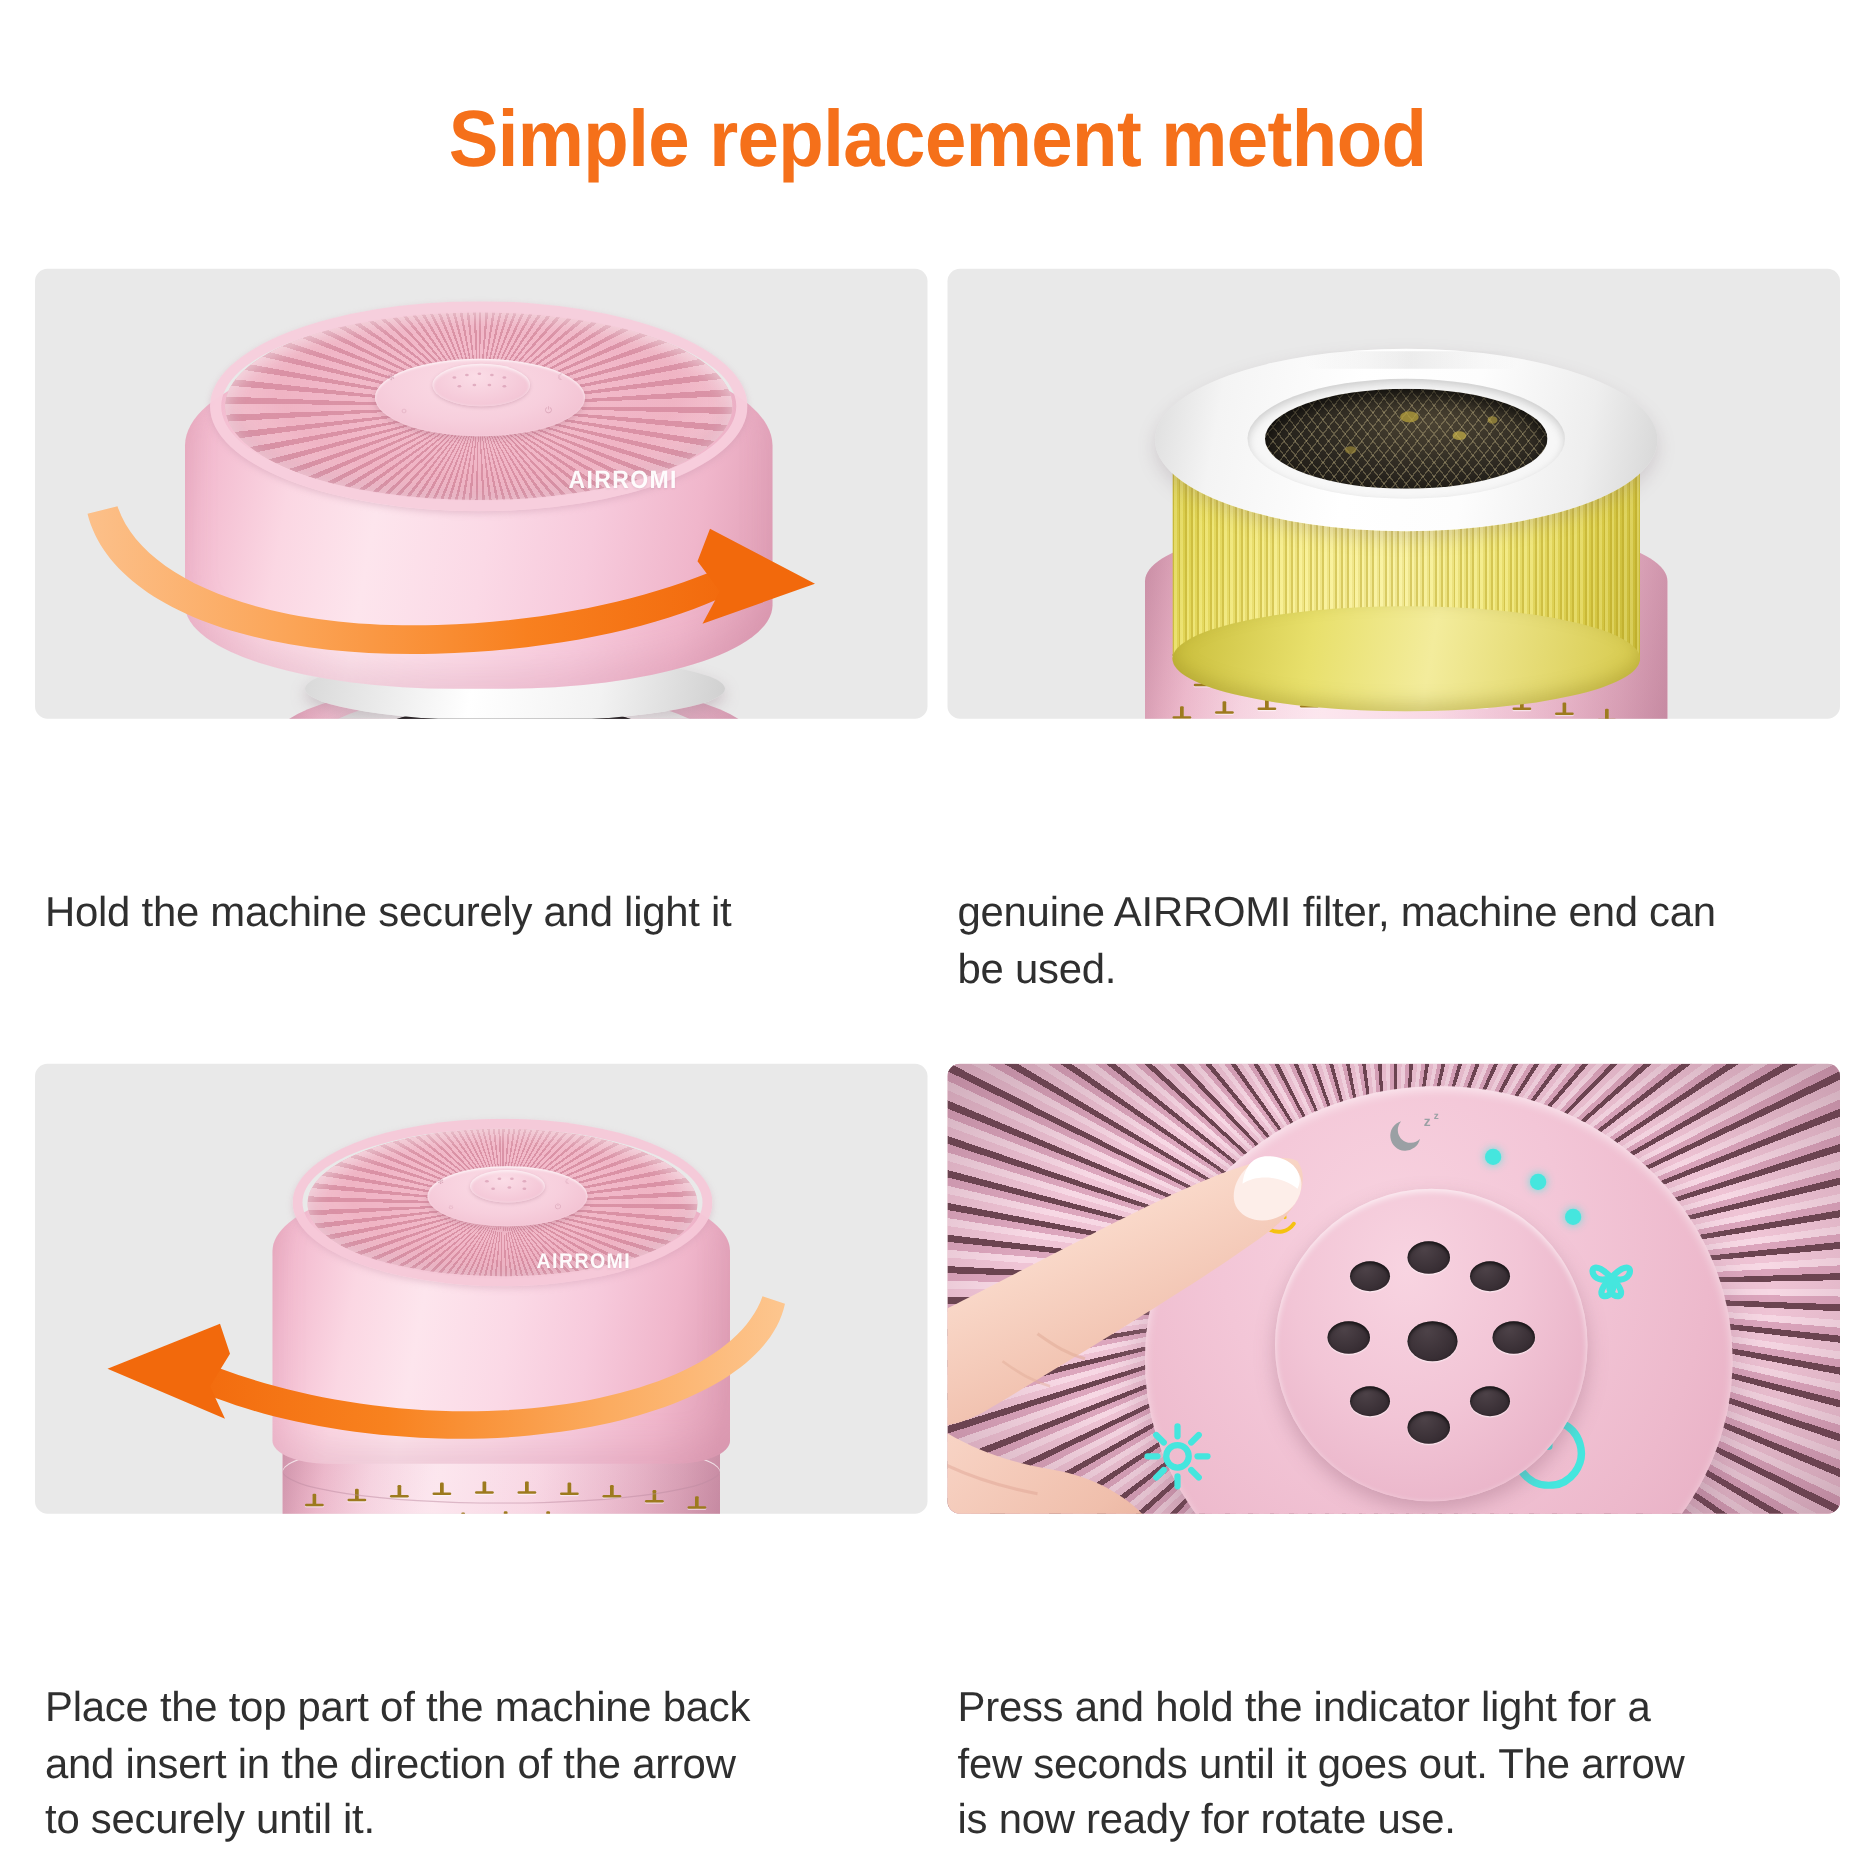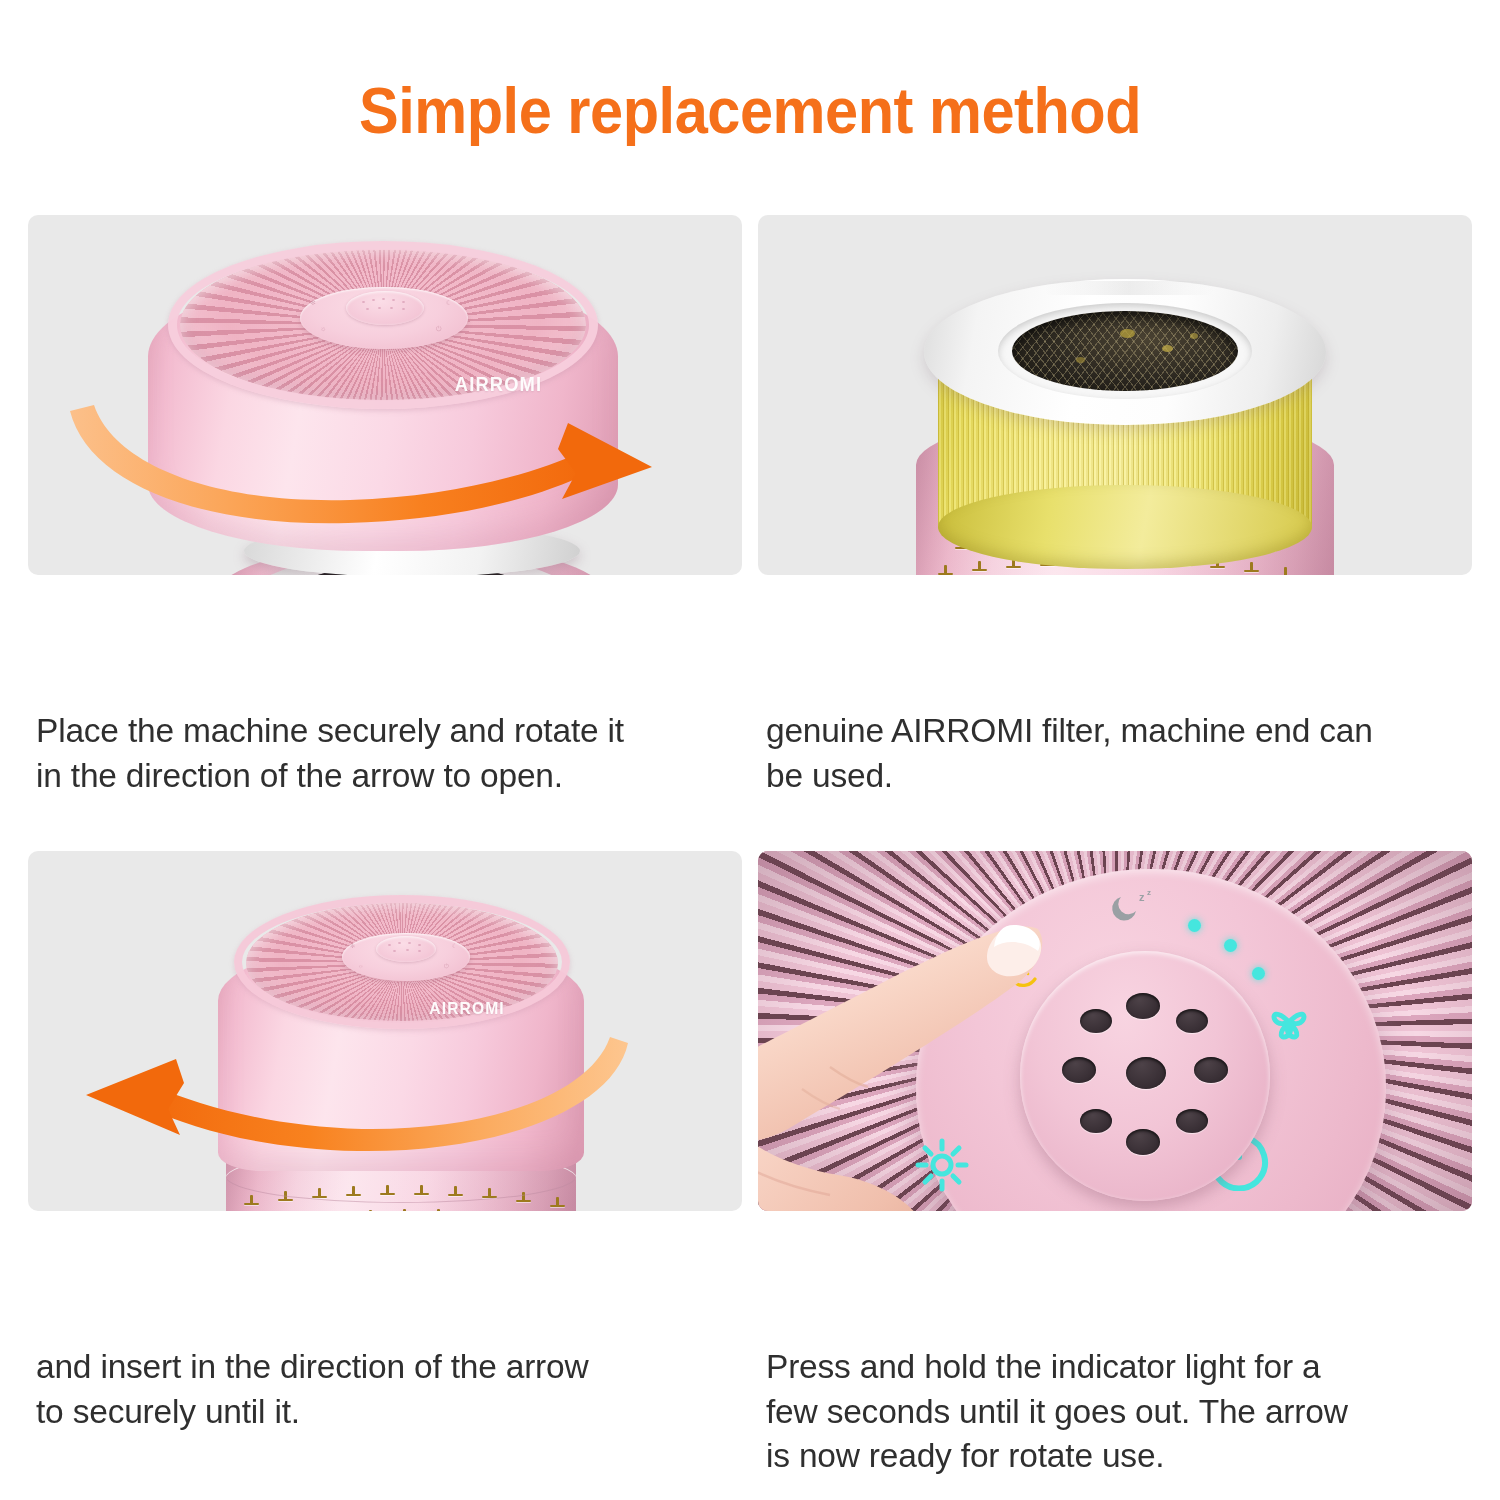--- a/index.html
+++ b/index.html
@@ -363,22 +363,21 @@
             <stop offset="100%" stop-color="#f2690c"></stop>
           </linearGradient>
         </defs>
         <path d="M 42,196 C 60,268 170,312 320,308 C 430,305 512,282 560,258
                  L 556,236 C 498,262 418,282 322,285 C 186,289 86,250 66,190 Z" fill="url(#ag1)"></path>
         <path d="M 540,208 L 624,252 L 534,284 L 548,258 L 530,234 Z" fill="#f2690c"></path>
       </svg>
     </div>
 
     <div class="caption">
-      <span>Place the machine securely and rotate it</span>
-      <span>in the direction of the arrow to open.</span>
+      <span>Hold the machine securely and light it</span>
     </div>
   </div>
 
   <div class="cell">
     <div class="photo">
 
       <div class="base" style="left:158px; top:202px; width:418px; height:300px;
                   border-radius:44% 44% 6% 6% / 16% 16% 4% 4%;">
         <div class="base-shade"></div>
       </div>
@@ -584,20 +583,21 @@
             <stop offset="100%" stop-color="#f2690c"></stop>
           </linearGradient>
         </defs>
         <path d="M 600,192 C 586,258 470,302 330,300 C 240,298 168,280 118,256
                  L 124,234 C 178,258 252,276 334,278 C 458,280 562,244 582,186 Z" fill="url(#ag3)"></path>
         <path d="M 148,208 L 58,244 L 152,284 L 140,258 L 156,232 Z" fill="#f2690c"></path>
       </svg>
     </div>
 
     <div class="caption">
+      <span>Place the top part of the machine back</span>
       <span>and insert in the direction of the arrow</span>
       <span>to securely until it.</span>
     </div>
   </div>
 
   <div class="cell">
     <div class="photo flush">
 
       <div class="blades"></div>
 

